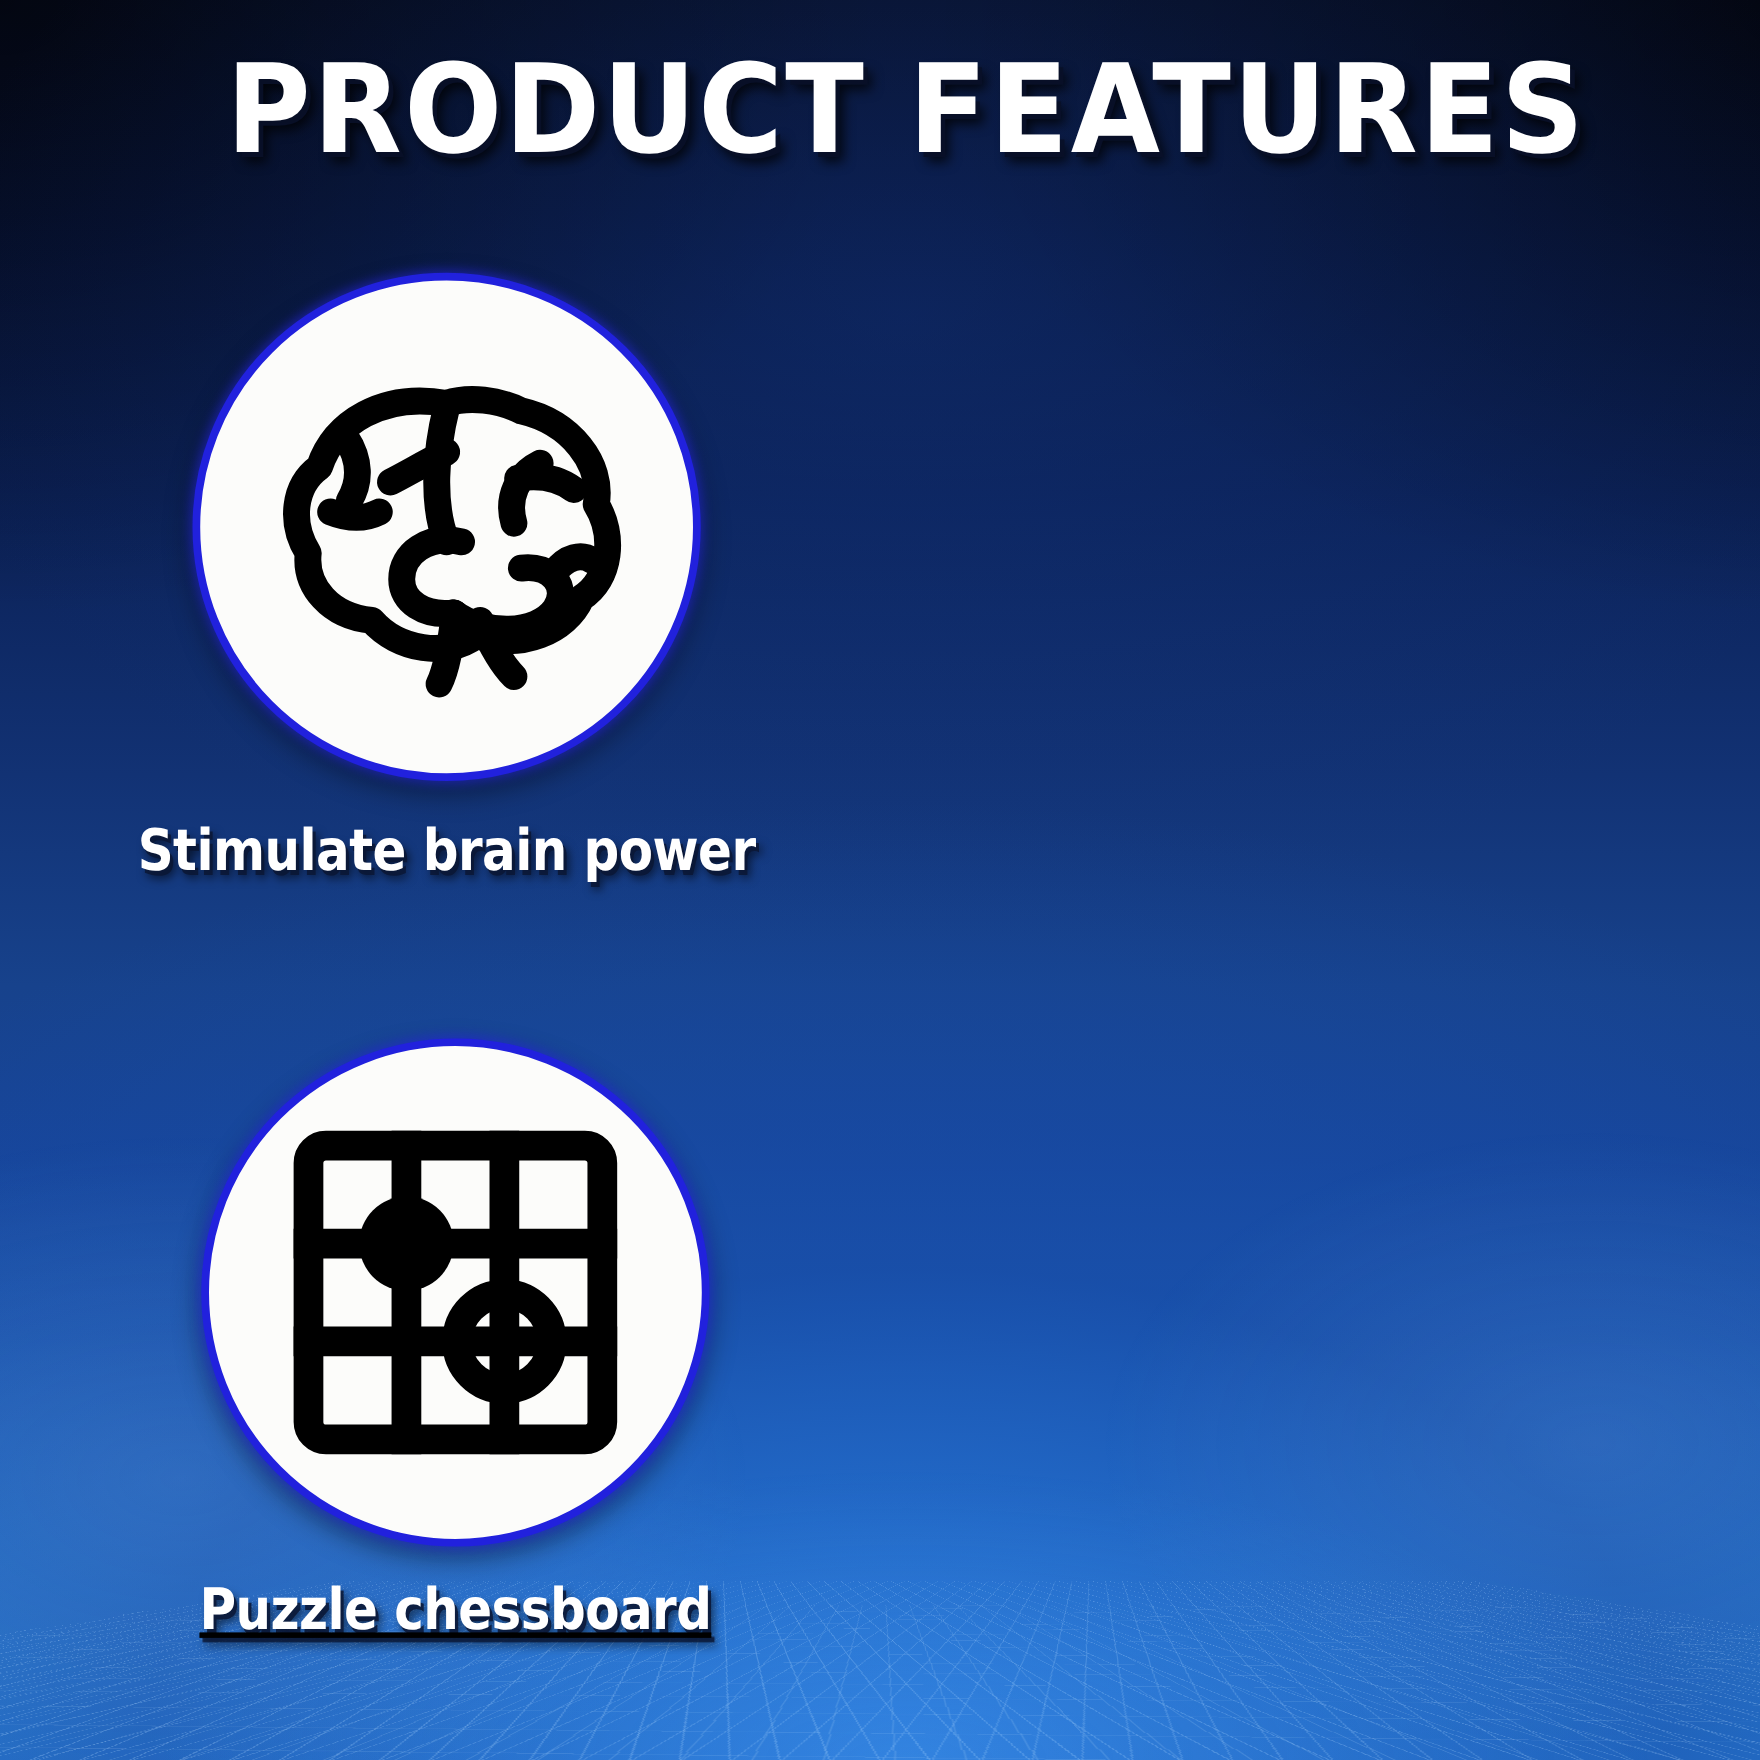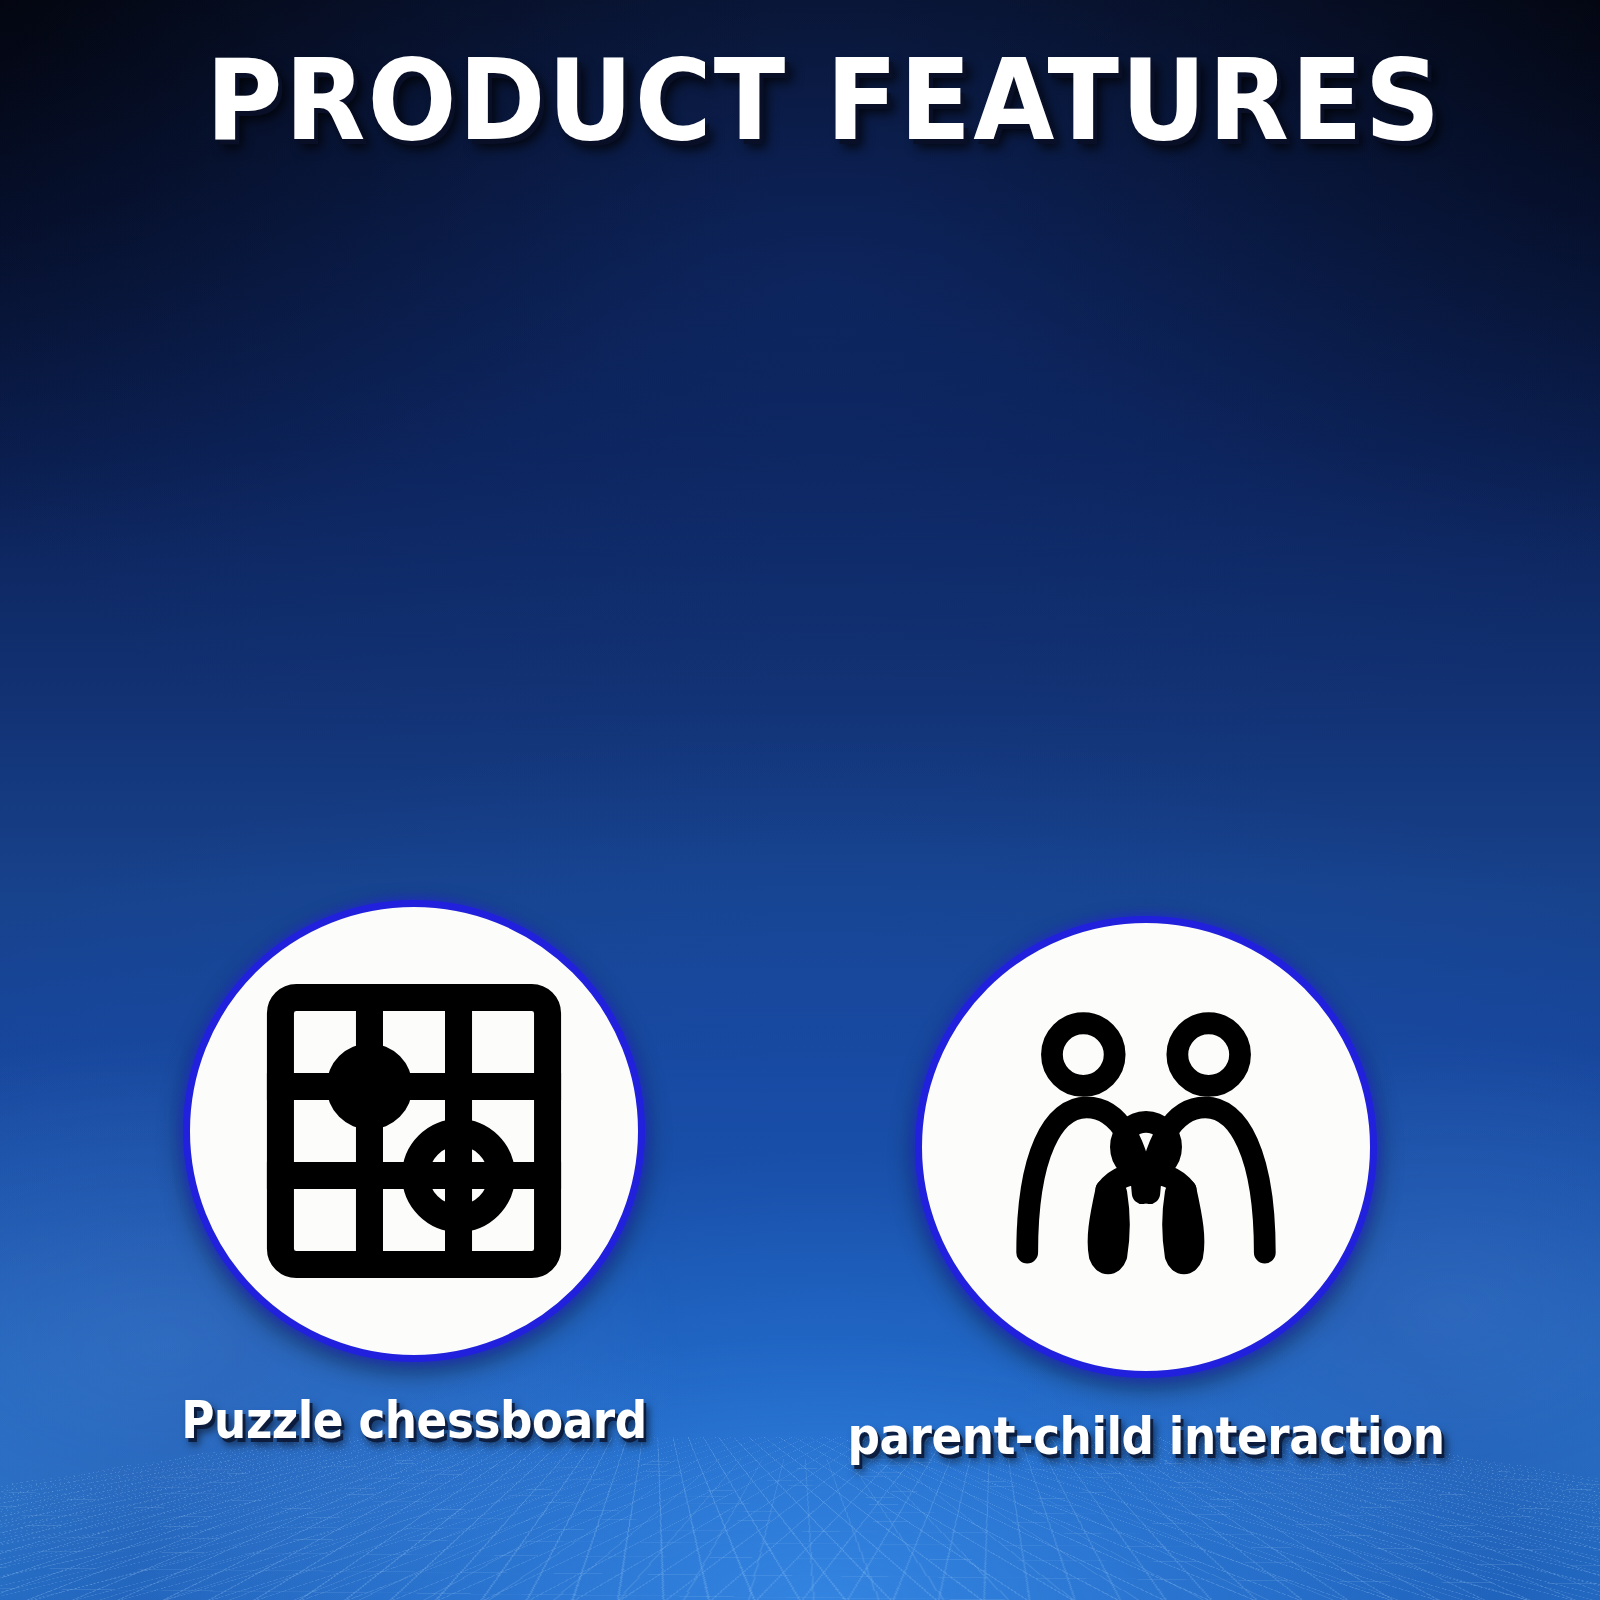--- a/index.html
+++ b/index.html
@@ -113,21 +113,21 @@
     position: absolute;
     inset: 0;
   }
   .cell {
     position: absolute;
     width: 700px;
     text-align: center;
   }
   .cell-0 { left: 56px;  top: 248px; }
   .cell-1 { left: 796px; top: 248px; }
-  .cell-2 { left: 64px;  top: 900px; }
+  .cell-2 { left: 64px;  top: 944px; text-decoration: underline; }
   .cell-3 { left: 796px; top: 916px; }
 
   .disc {
     width: 462px;
     height: 462px;
     margin: 0 auto;
     border-radius: 50%;
     background: #fcfcfa;
     border: 7px solid #2121dd;
     box-shadow:
@@ -167,20 +167,41 @@
   <div class="mesh">
     <div class="mesh-layer mesh-a"></div>
     <div class="mesh-layer mesh-b"></div>
   </div>
   <div class="hills"></div>
 
   <div class="title">PRODUCT FEATURES</div>
 
   <div class="grid">
 
+    <div class="cell cell-0">
+      <div class="disc">
+        <span>
+          <svg width="340" height="340" viewBox="0 0 100 100" fill="none" stroke="#000000" stroke-width="7.2" stroke-linecap="round" stroke-linejoin="round">
+            <path d="M50 17 C33 14 20 22 16 34 C9 39 8 49 13 57 C12 66 19 74 30 75 C37 83 50 85 58 79 C70 83 82 78 86 69 C94 64 95 52 90 44 C92 33 83 22 70 19 C64 16 56 15 50 17 Z"></path>
+            <path d="M50 18 C47 30 46 44 50 54"></path>
+            <path d="M50 30 C44 33 39 36 35 38"></path>
+            <path d="M23 26 C27 32 27 38 24 43"></path>
+            <path d="M19 46 C24 48 28 48 32 46"></path>
+            <path d="M75 33 C69 36 66 42 68 49"></path>
+            <path d="M69 37 C75 36 80 37 84 40"></path>
+            <path d="M54 54 C45 52 38 57 38 64 C38 70 44 74 52 73"></path>
+            <path d="M52 73 C60 79 74 79 79 72 C83 66 78 60 70 61"></path>
+            <path d="M79 62 C82 58 86 57 89 59"></path>
+            <path d="M52 74 C51 82 50 88 48 92"></path>
+            <path d="M59 75 C62 82 65 87 68 90"></path>
+          </svg>
+        </span>
+      </div>
+      <div class="caption">Stimulate brain power</div>
+    </div>
 
 
     <div class="cell cell-2">
       <div class="disc">
         <span>
           <svg width="318" height="318" viewBox="0 0 100 100">
             <g fill="none" stroke="#000000" stroke-width="8.5" stroke-linecap="square">
               <rect x="8" y="8" width="84" height="84" rx="5" ry="5"></rect>
               <line x1="8" y1="36" x2="92" y2="36"></line>
               <line x1="8" y1="64" x2="92" y2="64"></line>
@@ -188,37 +209,15 @@
               <line x1="64" y1="8" x2="64" y2="92"></line>
             </g>
             <circle cx="36" cy="36" r="13.5" fill="#000000"></circle>
             <circle cx="64" cy="64" r="13.5" fill="none" stroke="#000000" stroke-width="8.5"></circle>
           </svg>
         </span>
       </div>
       <div class="caption">Puzzle chessboard</div>
     </div>
 
-    <div class="cell cell-3">
-      <div class="disc">
-        <span>
-          <svg width="330" height="330" viewBox="0 0 100 100" fill="none" stroke="#000000" stroke-width="6.6" stroke-linecap="round" stroke-linejoin="round">
-
-            <circle cx="31" cy="22" r="9.5"></circle>
-            <circle cx="69" cy="22" r="9.5"></circle>
-
-            <path d="M14 82 C14 52 22 38 32 38 C42 38 48 50 49 64"></path>
-            <path d="M86 82 C86 52 78 38 68 38 C58 38 52 50 51 64"></path>
-
-            <path d="M38 63 C36 72 35 78 36 83 C37 86 40 86 41 83 C42 77 42 70 41 64"></path>
-            <path d="M62 63 C64 72 65 78 64 83 C63 86 60 86 59 83 C58 77 58 70 59 64"></path>
-
-            <circle cx="50" cy="50" r="7.6"></circle>
-
-            <path d="M38 63 C41 59 45 58 50 58 C55 58 59 59 62 63"></path>
-          </svg>
-        </span>
-      </div>
-      <div class="caption">parent-child interaction</div>
-    </div>
 
   </div>
 </div>
 
 </body></html>

